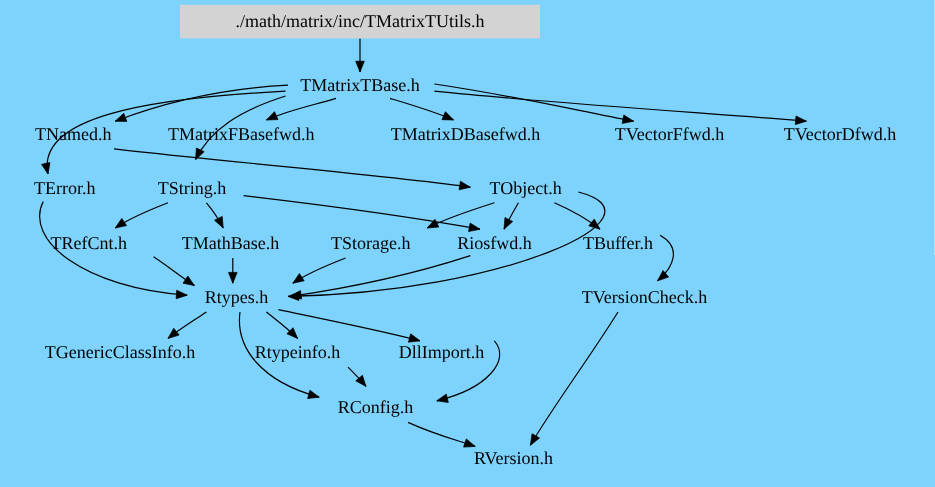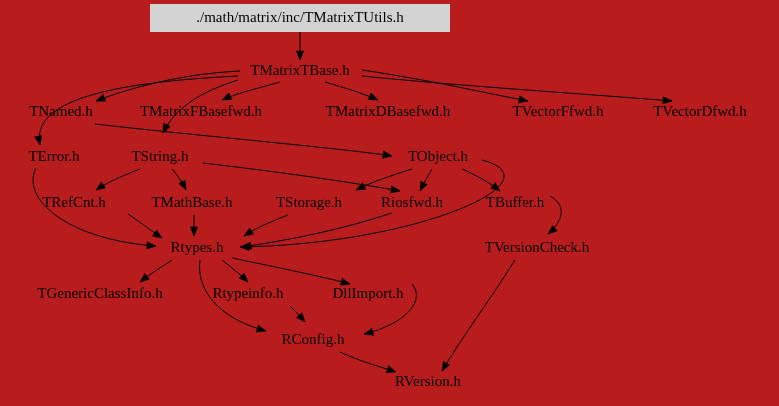--- a/index.html
+++ b/index.html
@@ -4,21 +4,21 @@
 <style>
   html, body {
     margin: 0;
     padding: 0;
     background: #ffffff;
   }
   #graph-root {
     position: relative;
     width: 779px;
     height: 406px;
-    background: #b91c1c;
+    background: #7dd3fc;
     font-family: "Liberation Serif", "DejaVu Serif", serif;
     overflow: hidden;
   }
   svg#graph-canvas {
     position: absolute;
     left: 0;
     top: 0;
     width: 779px;
     height: 406px;
   }

